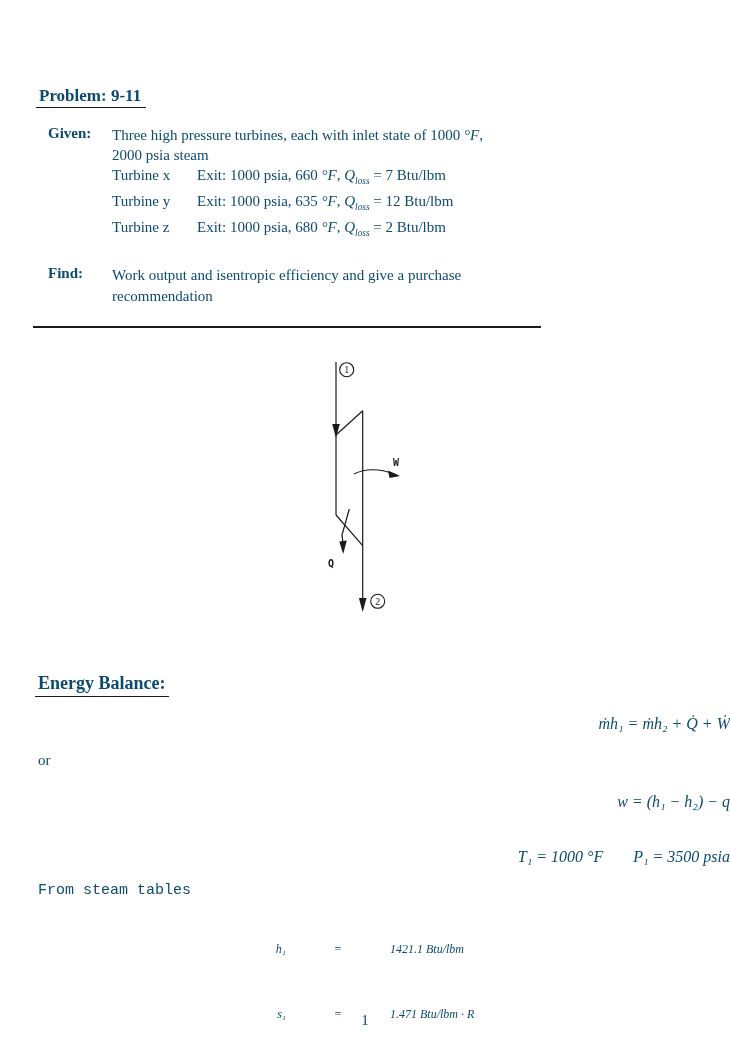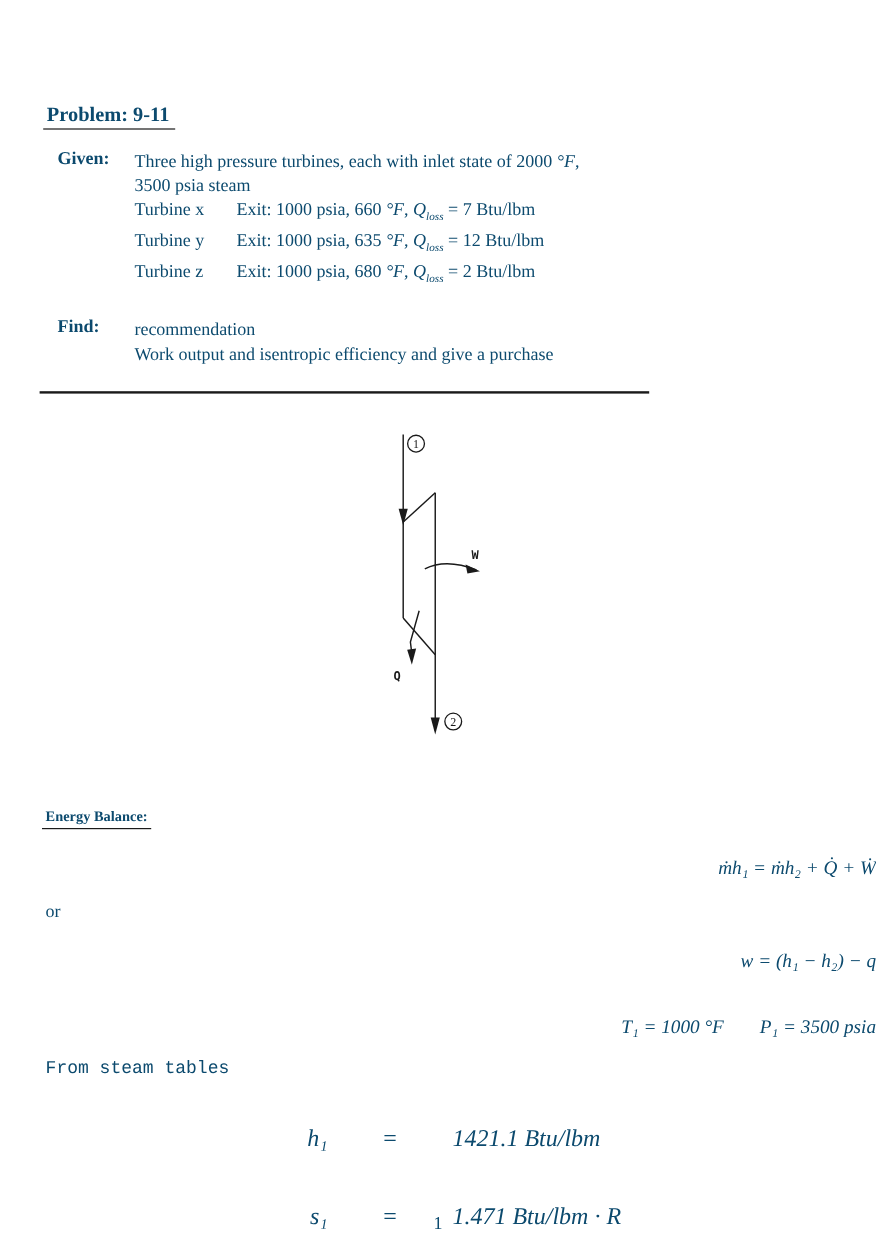--- a/index.html
+++ b/index.html
@@ -37,75 +37,75 @@
     font-family:"Liberation Serif","DejaVu Serif",serif;
     font-size:10px; text-anchor:middle; fill:#1a1a1a; font-style:normal;
   }
   .dlabel {
     font-family:"DejaVu Sans Mono",monospace;
     font-size:10px; font-weight:bold; fill:#1a1a1a;
   }
 
   .eb-heading {
     position:absolute; left:35px; top:629px;
-    font-size:12px; font-weight:bold;
+    font-size:18px; font-weight:bold;
     border-bottom:1.6px solid #1a1a1a; padding:0 3px 2px 3px;
   }
   .eq { position:absolute; left:0; width:730px; text-align:right; font-size:16px; line-height:20px; }
   .eq1 { top:670px; }
   .eq2 { top:748px; }
   .eq3 { top:803px; }
   .eq-gap { display:inline-block; width:30px; }
   .or-text { position:absolute; left:38px; top:708px; }
   .fst-text { position:absolute; left:38px; top:838px;font-family:Liberation Mono, monospace; }
 
   .results {
-    position:absolute; left:247px; top:895px;
+    position:absolute; left:260px; top:895px;
     display:grid; grid-template-columns:26px 14px auto;
     column-gap:14px; row-gap:13px;
-    font-size:20px; line-height:20px;gap:45px;
+    font-size:12px; line-height:20px;gap:45px;
   }
   .r-lhs { text-align:right; }
   .r-rel { text-align:center; font-style:normal; }
 
   .pagenum { position:absolute; left:0; top:968px; width:730px; text-align:center; }
 </style>
 </head>
 <body>
 
 <div class="page">
 
   <div class="title">Problem: 9-11</div>
 
   <div class="label given-label">Given:</div>
   <div class="given-body">
-    <div class="line"><span>Three high pressure turbines, each with inlet state of 2000 </span><i class="m">°F</i><span>,</span></div>
-    <div class="line">3500 psia steam</div>
+    <div class="line"><span>Three high pressure turbines, each with inlet state of 1000 </span><i class="m">°F</i><span>,</span></div>
+    <div class="line">2000 psia steam</div>
 
     <div class="line trow">
         <span class="tname">Turbine x</span>
         <span class="texit"><span>Exit: 1000 psia, 660 </span><i class="m">°F</i><span>, </span><i class="m">Q</i><sub class="m">loss</sub><span> = </span><span>7</span><span> Btu/lbm</span></span>
       </div>
 
     <div class="line trow">
         <span class="tname">Turbine y</span>
         <span class="texit"><span>Exit: 1000 psia, 635 </span><i class="m">°F</i><span>, </span><i class="m">Q</i><sub class="m">loss</sub><span> = </span><span>12</span><span> Btu/lbm</span></span>
       </div>
 
     <div class="line trow">
         <span class="tname">Turbine z</span>
         <span class="texit"><span>Exit: 1000 psia, 680 </span><i class="m">°F</i><span>, </span><i class="m">Q</i><sub class="m">loss</sub><span> = </span><span>2</span><span> Btu/lbm</span></span>
       </div>
 
   </div>
 
   <div class="label find-label">Find:</div>
   <div class="find-body">
+    <div class="line">Work output and isentropic efficiency and give a purchase</div>
     <div class="line">recommendation</div>
-    <div class="line">Work output and isentropic efficiency and give a purchase</div>
   </div>
 
   <div class="rule"></div>
 
   <svg class="diagram" width="130" height="270" viewBox="0 0 130 270" xmlns="http://www.w3.org/2000/svg">
 
     <line x1="36" y1="8" x2="36" y2="161"></line>
     <polygon points="32.2,70 39.8,70 36,84"></polygon>
 
     <line x1="36" y1="81" x2="62.7" y2="56.7"></line>

